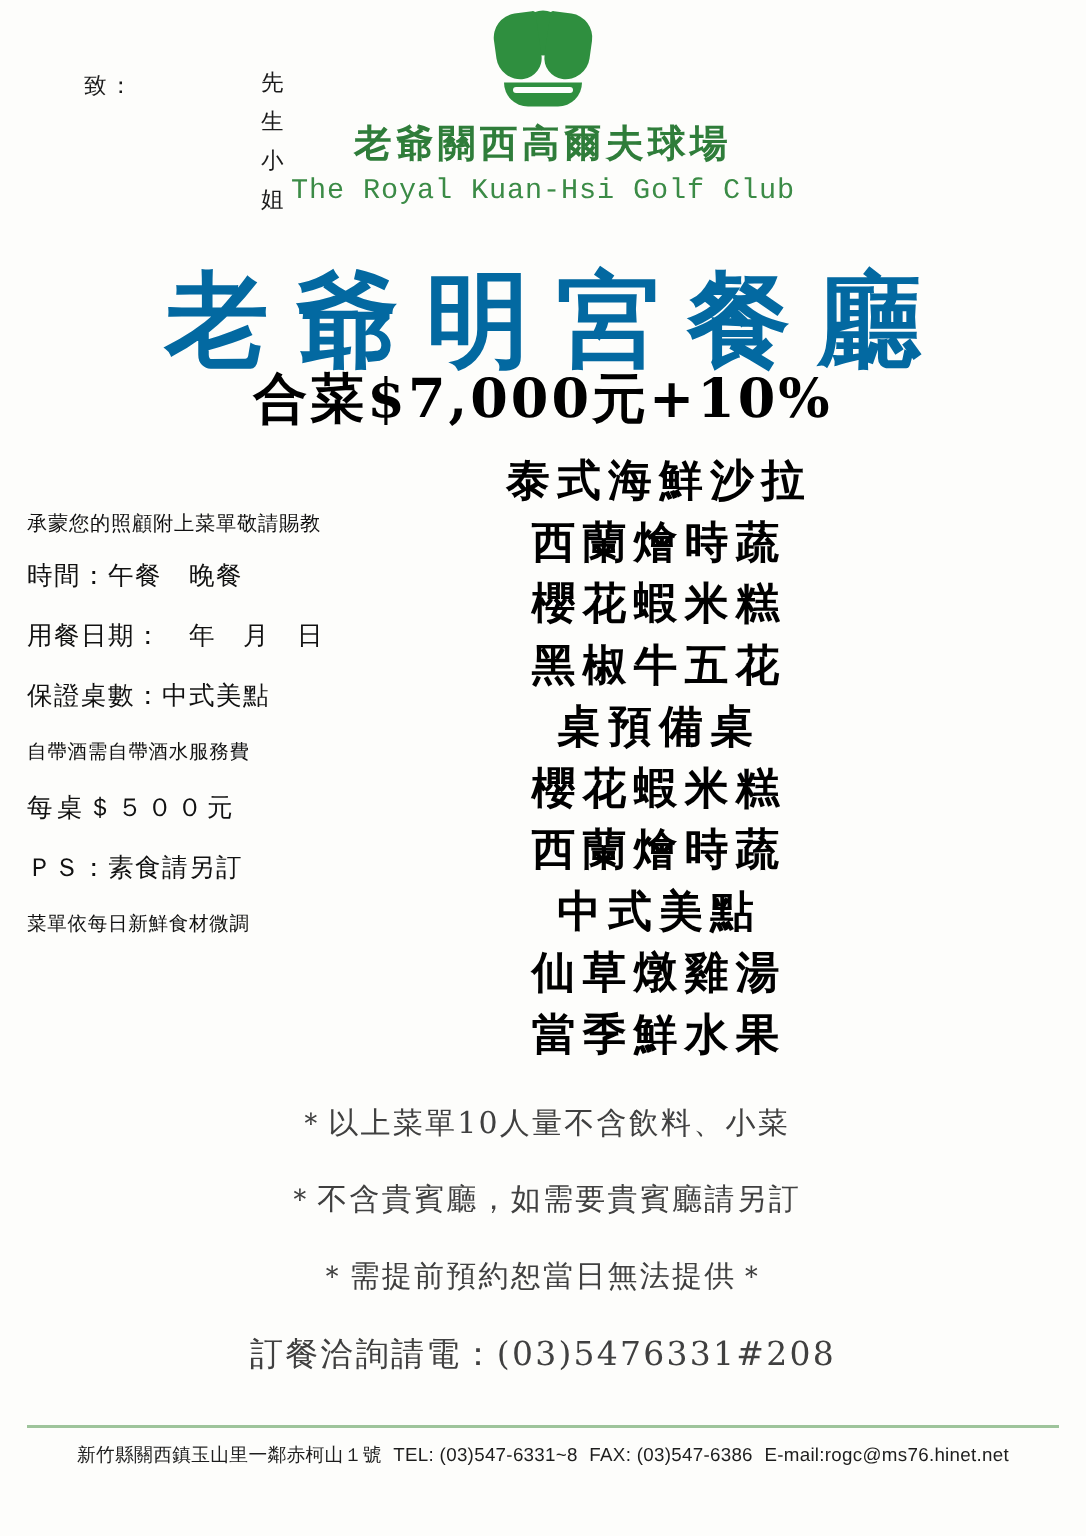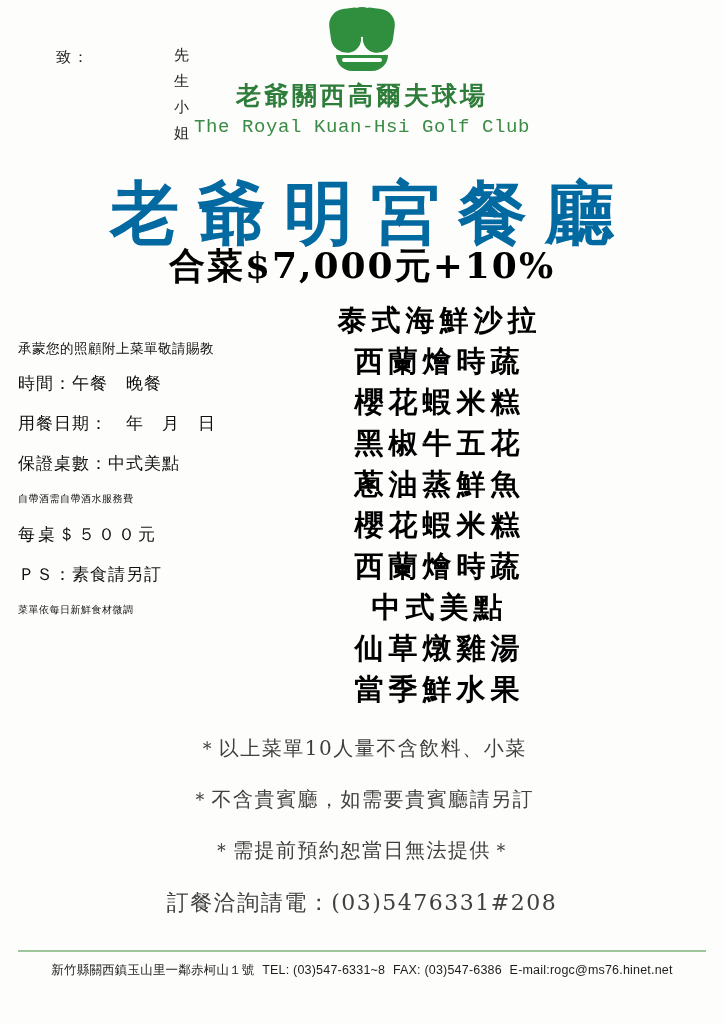--- a/index.html
+++ b/index.html
@@ -163,21 +163,21 @@
     margin-bottom: 14px;
     white-space: nowrap;
   }
   .left-col .row {
     font-size: 17px;
     letter-spacing: 1px;
     margin-bottom: 17px;
     white-space: nowrap;
   }
   .left-col .row.small {
-    font-size: 10px;
+    font-size: 13px;
     letter-spacing: 0.5px;
   }
   .left-col .row.wide {
     letter-spacing: 3px;
   }
 
   
   .dishes {
     position: absolute;
     left: 272px;
@@ -275,21 +275,21 @@
     <div class="row wide">每桌＄５００元</div>
     <div class="row">ＰＳ：素食請另訂</div>
     <div class="row small">菜單依每日新鮮食材微調</div>
   </div>
 
   <div class="dishes">
     <div class="dish">泰式海鮮沙拉</div>
     <div class="dish">西蘭燴時蔬</div>
     <div class="dish">櫻花蝦米糕</div>
     <div class="dish">黑椒牛五花</div>
-    <div class="dish">蔥油蒸鮮魚</div>
+    <div class="dish">桌預備桌</div>
     <div class="dish">櫻花蝦米糕</div>
     <div class="dish">西蘭燴時蔬</div>
     <div class="dish">中式美點</div>
     <div class="dish">仙草燉雞湯</div>
     <div class="dish">當季鮮水果</div>
   </div>
 
   <div class="notes">
     <div class="note">＊以上菜單10人量不含飲料、小菜</div>
     <div class="note">＊不含貴賓廳，如需要貴賓廳請另訂</div>

